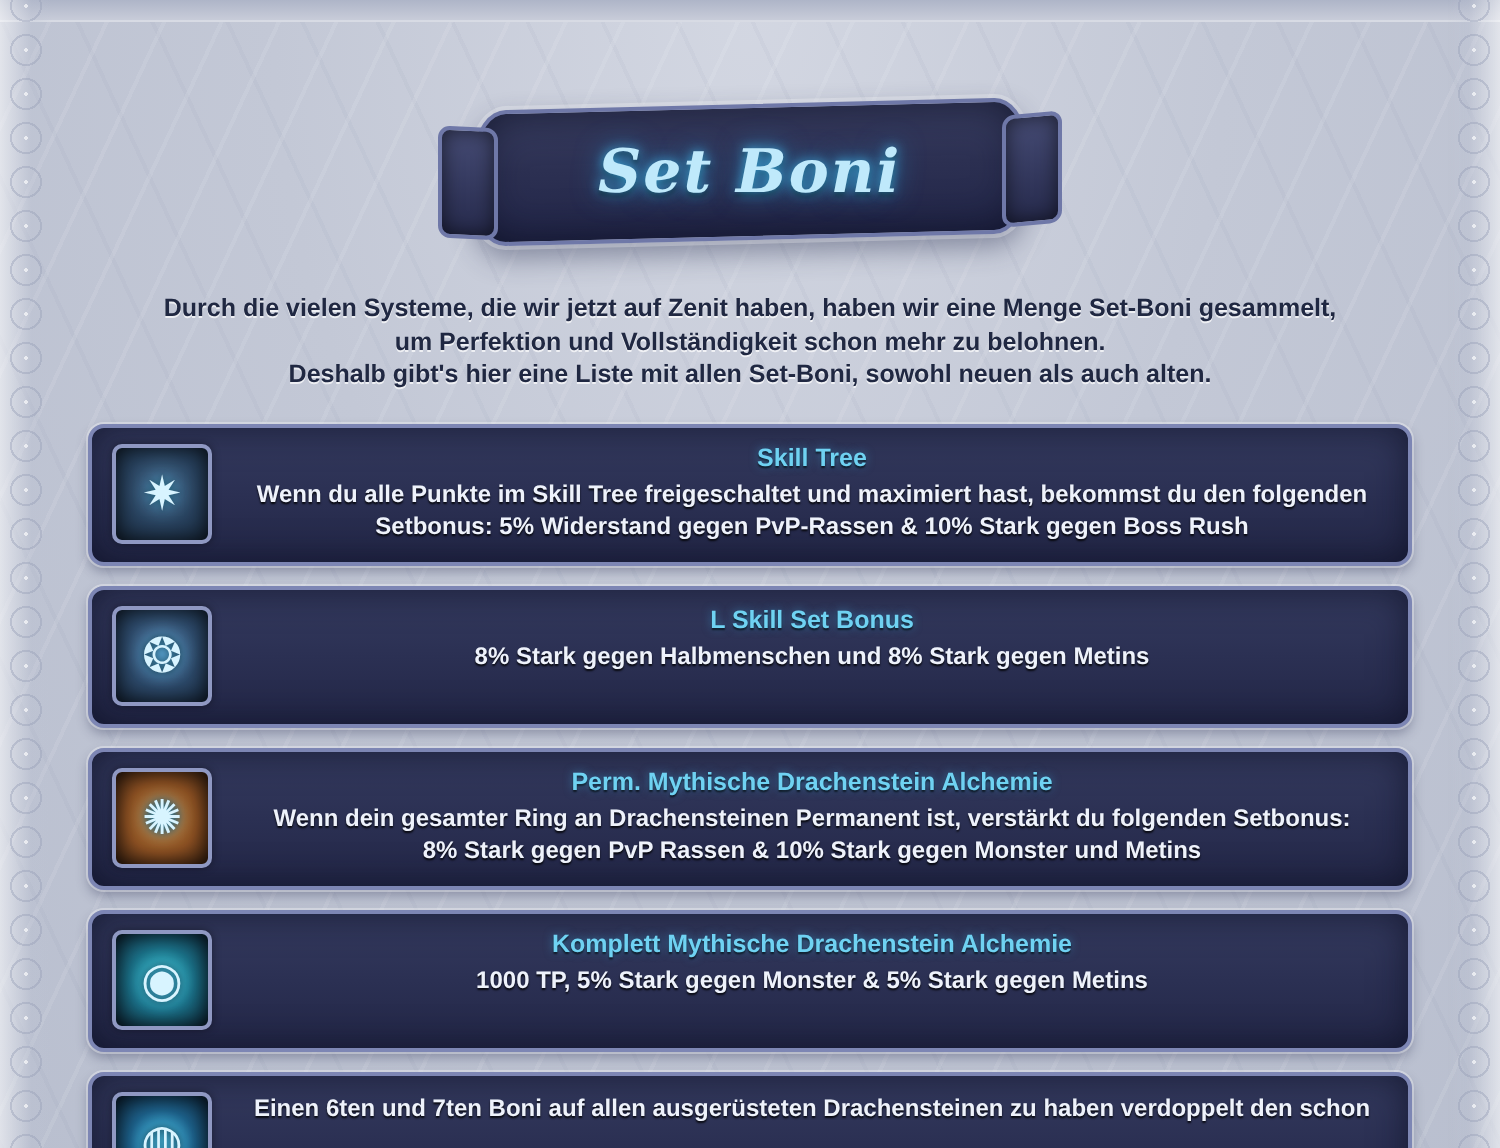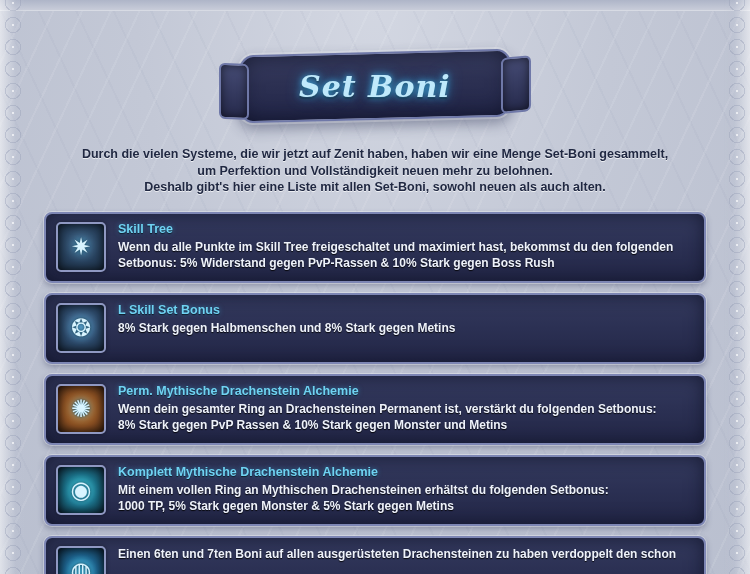--- a/index.html
+++ b/index.html
@@ -180,20 +180,21 @@
   }
   .ic-skilltree { background: radial-gradient(circle at 50% 45%, #4a6f92 0%, #27405c 55%, #17273a 100%); }
   .ic-lskill    { background: radial-gradient(circle at 50% 45%, #5b82ab 0%, #2c4868 55%, #16263a 100%); }
   .ic-perm      { background: radial-gradient(circle at 50% 50%, #c8873b 0%, #8a4f22 55%, #3a2110 100%); }
   .ic-komplett  { background: radial-gradient(circle at 50% 50%, #3fd0d8 0%, #1b6f86 50%, #0d2334 100%); }
   .ic-komplette { background: radial-gradient(circle at 50% 50%, #49c6e8 0%, #1d5f88 50%, #0c2033 100%); }
 
   .set-body {
     flex: 1 1 auto;
     min-width: 0;
+    text-align: center;
   }
   .set-title {
     color: #6fd2f2;
     font-size: 12.5px;
     font-weight: bold;
     line-height: 15px;
     margin-bottom: 2px;
     text-shadow: 0 0 5px rgba(60,170,220,0.55), 0 1px 1px rgba(0,0,0,0.8);
   }
   .set-line {
@@ -217,21 +218,21 @@
   </div>
 
   <div id="banner-wrap">
     <div class="banner">
       <div class="banner-title">Set Boni</div>
     </div>
   </div>
 
   <div id="intro">
     <p>Durch die vielen Systeme, die wir jetzt auf Zenit haben, haben wir eine Menge Set-Boni gesammelt,</p>
-    <p>um Perfektion und Vollständigkeit neuen mehr zu belohnen.</p>
+    <p>um Perfektion und Vollständigkeit schon mehr zu belohnen.</p>
     <p>Deshalb gibt's hier eine Liste mit allen Set-Boni, sowohl neuen als auch alten.</p>
   </div>
 
   <div id="set-list">
 
     <div class="set-row">
       <div class="set-icon ic-skilltree">
         <div class="icon-glyph">✷</div>
       </div>
       <div class="set-body">
@@ -261,21 +262,20 @@
         <div class="set-line">8% Stark gegen PvP Rassen &amp; 10% Stark gegen Monster und Metins</div>
       </div>
     </div>
 
     <div class="set-row">
       <div class="set-icon ic-komplett">
         <div class="icon-glyph">◉</div>
       </div>
       <div class="set-body">
         <div class="set-title">Komplett Mythische Drachenstein Alchemie</div>
-        <div class="set-line">Mit einem vollen Ring an Mythischen Drachensteinen erhältst du folgenden Setbonus:</div>
         <div class="set-line">1000 TP, 5% Stark gegen Monster &amp; 5% Stark gegen Metins</div>
       </div>
     </div>
 
     <div class="set-row">
       <div class="set-icon ic-komplette">
         <div class="icon-glyph">◍</div>
       </div>
       <div class="set-body">
         <div class="set-line">Einen 6ten und 7ten Boni auf allen ausgerüsteten Drachensteinen zu haben verdoppelt den schon</div>

